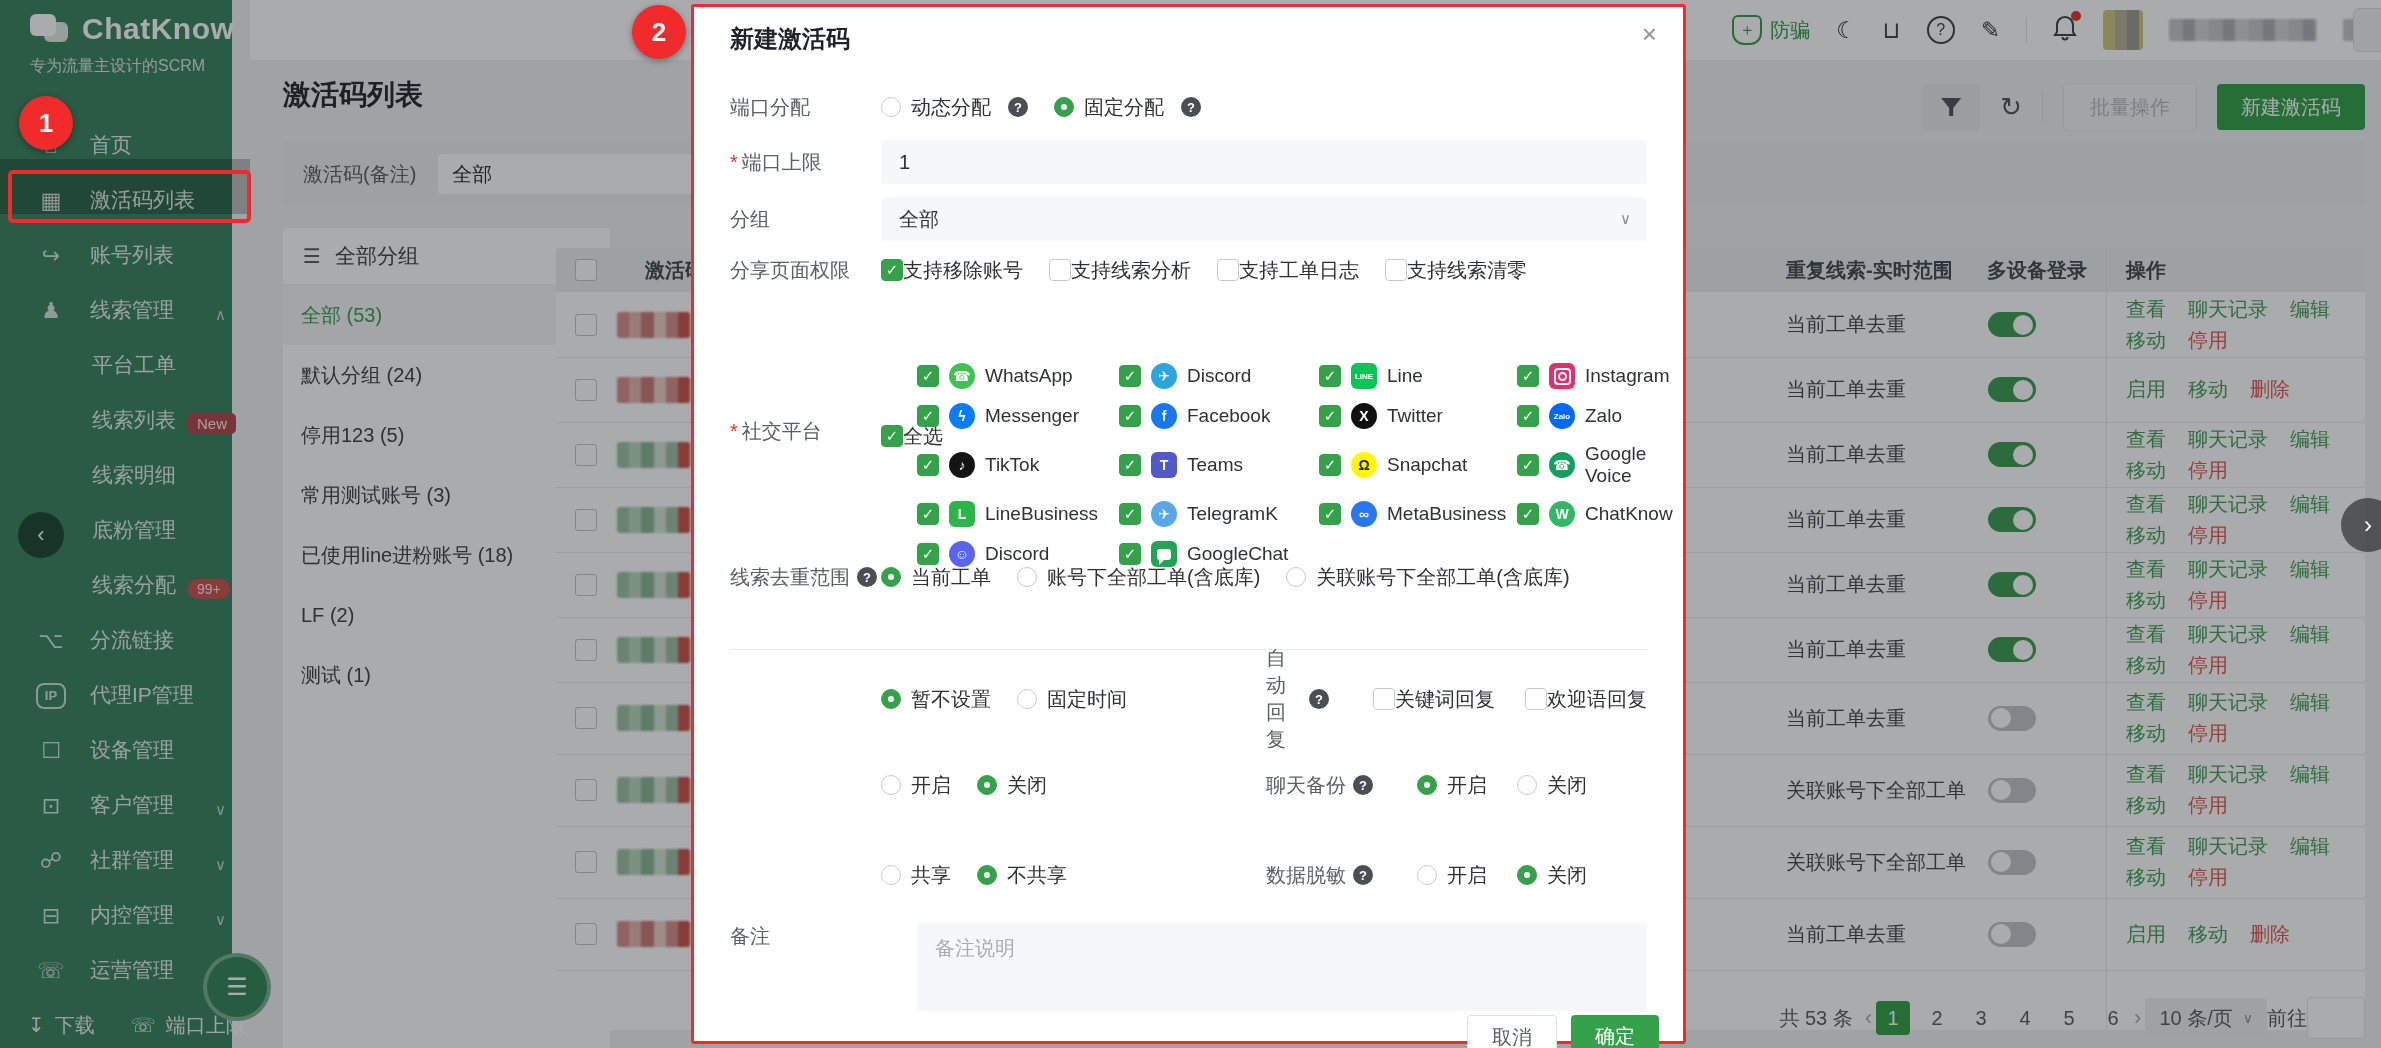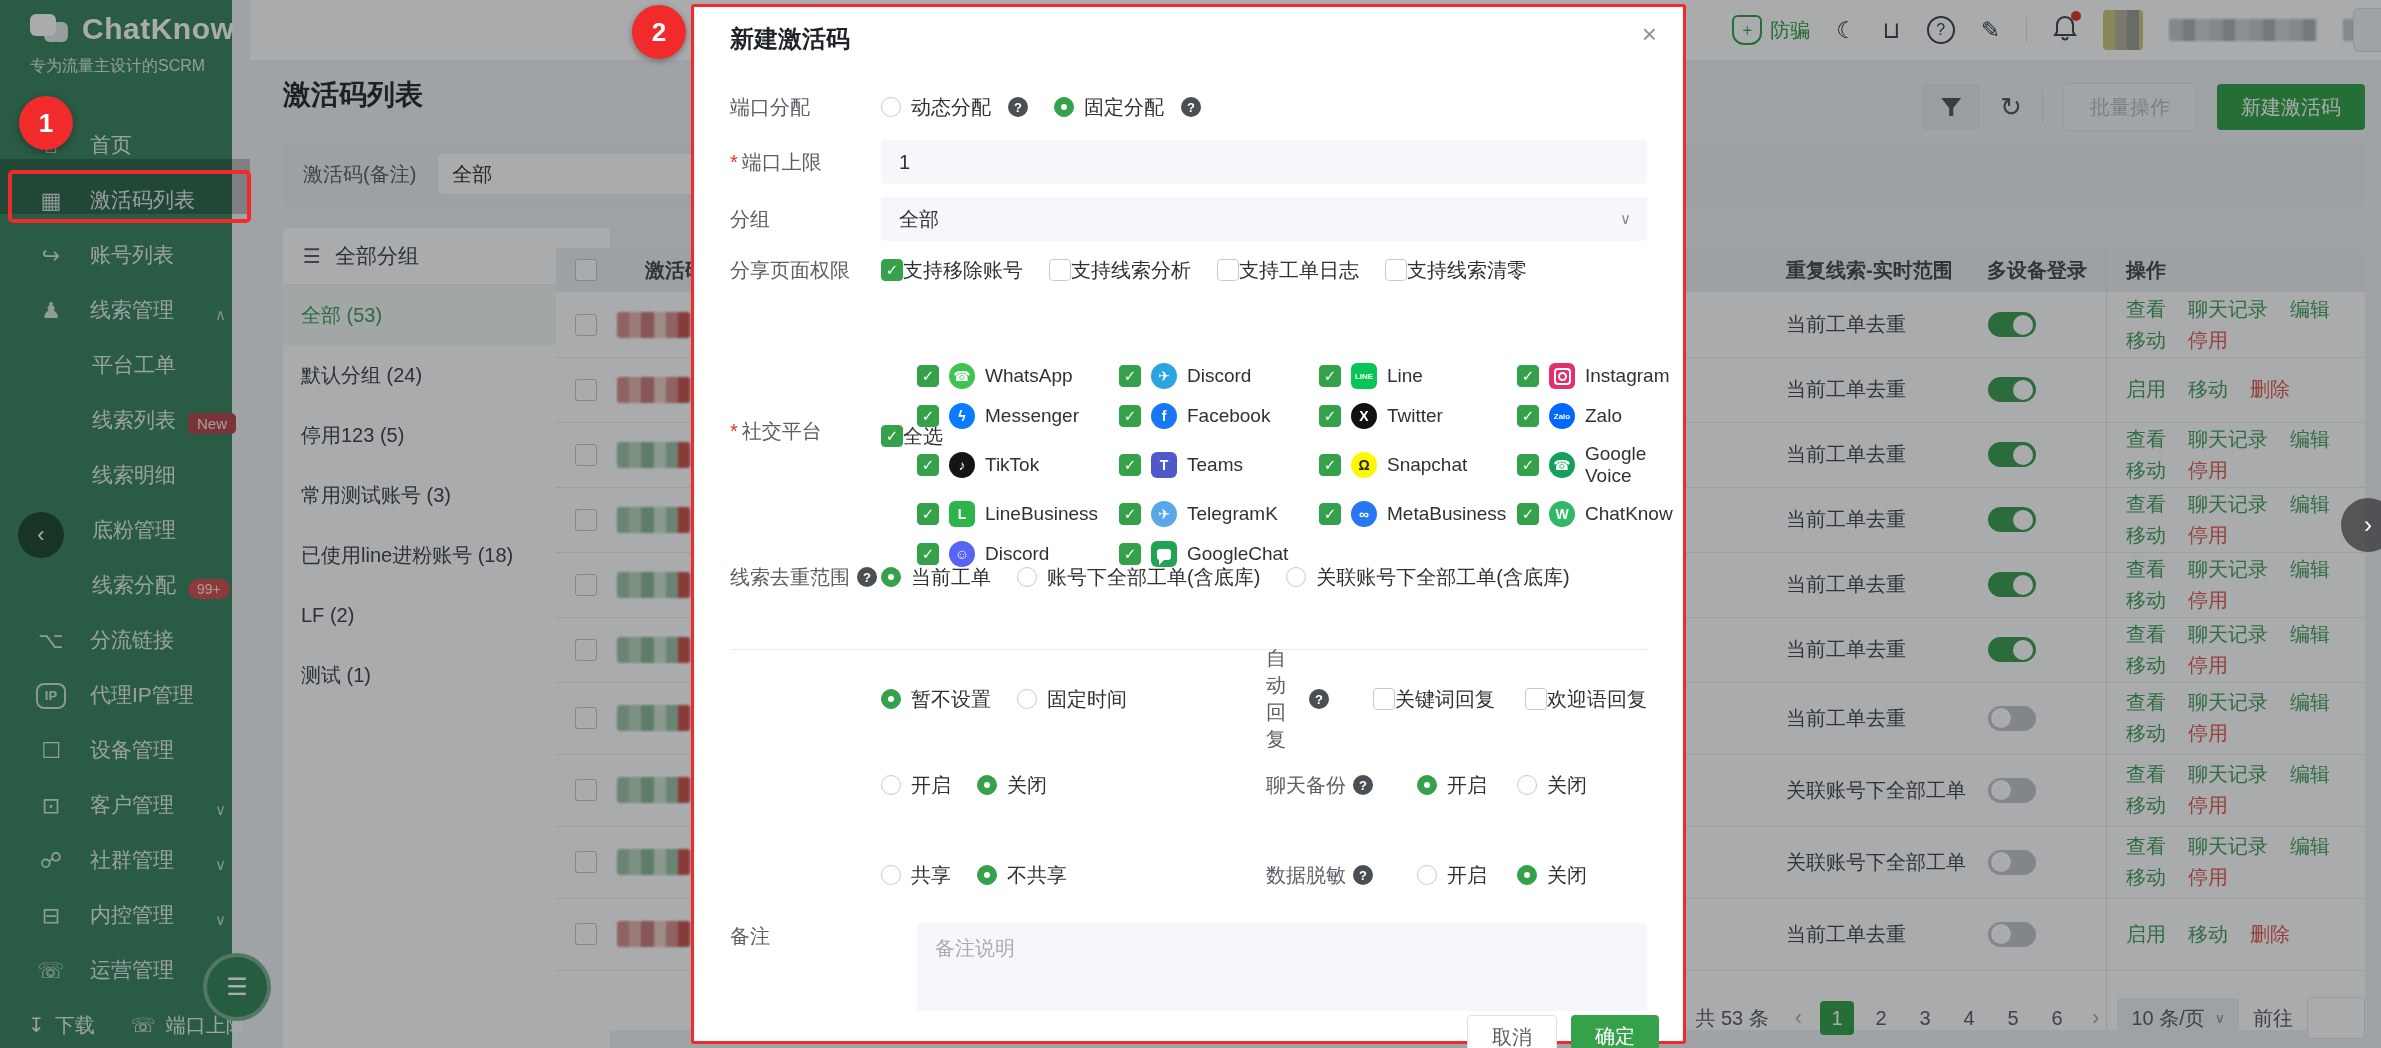--- a/index.html
+++ b/index.html
@@ -85,21 +85,21 @@
   .toggle.off{background:#c3c7cd;}
   .toggle .knob{position:absolute;top:2.5px;width:20px;height:20px;border-radius:50%;background:#fff;}
   .toggle.on .knob{right:3px;}
   .toggle.off .knob{left:3px;}
   .ops-cell{position:absolute;left:1570px;font-size:20px;line-height:1.55;}
   .ops-cell span{margin-right:22px;cursor:pointer;}
   .op-g{color:#46a05e;}
   .op-r{color:#e25a52;}
   .t-colsep{position:absolute;left:1550px;top:0;bottom:0;width:1px;background:#e4e6e8;}
   
-  .pagination{position:absolute;right:16px;bottom:8px;height:44px;display:flex;align-items:center;gap:14px;font-size:20px;color:#5c6066;}
+  .pagination{position:absolute;right:16px;bottom:8px;height:44px;display:flex;align-items:center;font-size:20px;color:#5c6066;}
   .pg-total{margin-right:8px;}
   .pg-arrow{color:#a9adb3;font-size:22px;padding:0 4px;}
   .pg-num{min-width:34px;height:34px;display:flex;align-items:center;justify-content:center;border-radius:4px;}
   .pg-num.active{background:#35a24b;color:#fff;}
   .pg-size{height:40px;background:#eff1f3;border-radius:4px;display:flex;align-items:center;padding:0 14px;gap:10px;}
   .pg-size .chev{font-size:14px;color:#909399;}
   .pg-goto-input{width:56px;height:40px;background:#fff;border-radius:4px;border:1px solid #e3e5e8;}
   .next-circle{position:absolute;right:-14px;top:498px;width:54px;height:54px;border-radius:50%;background:rgba(30,33,36,.62);color:#fff;display:flex;align-items:center;justify-content:center;font-size:24px;z-index:45;}
   
   #mask{position:absolute;inset:0;background:rgba(10,14,18,.35);z-index:40;}

